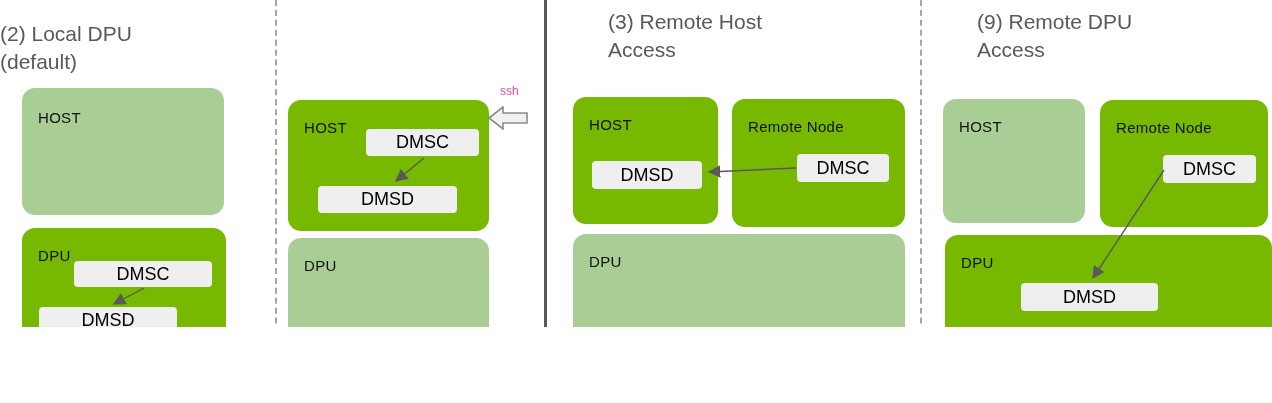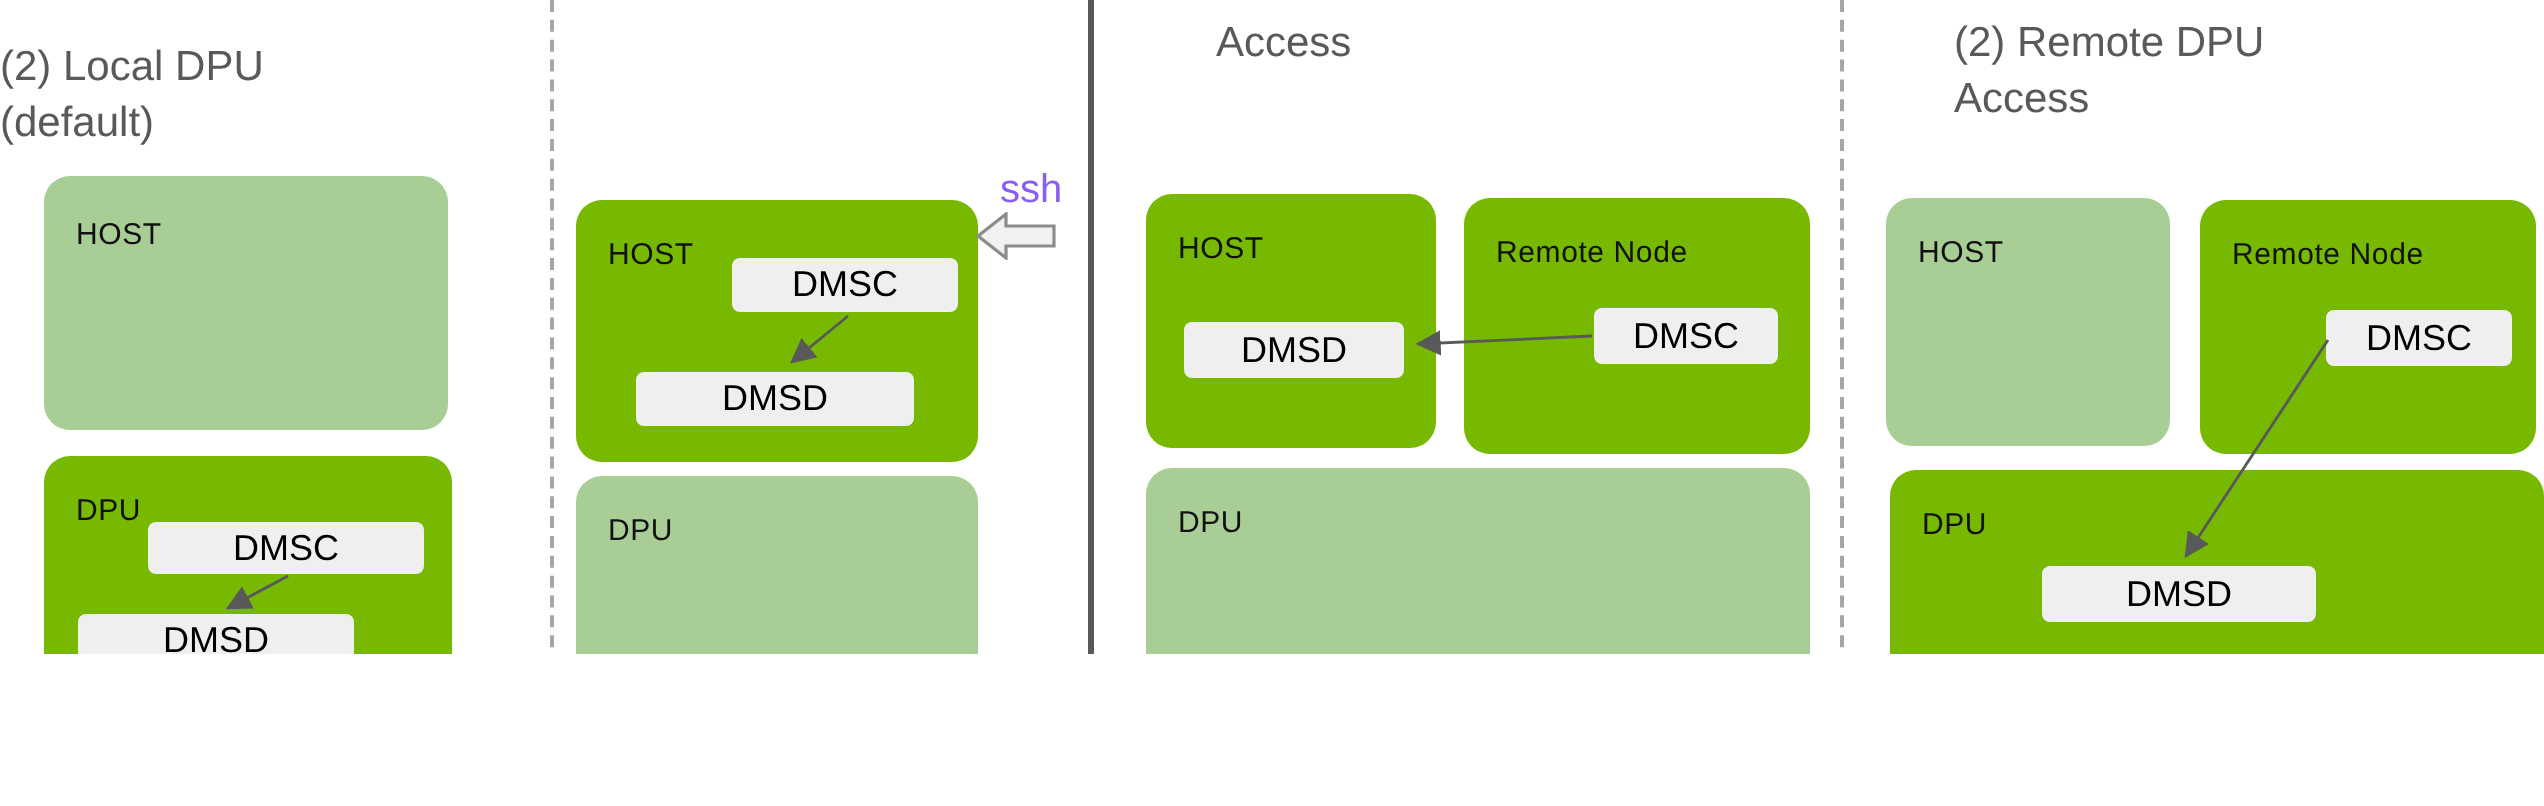--- a/index.html
+++ b/index.html
@@ -52,21 +52,21 @@
     border-radius:4px;
     display:flex;align-items:center;justify-content:center;
     font-size:18px;color:#000;
   }
   .overlay{
     position:absolute;left:0;top:0;width:1272px;height:403px;
     pointer-events:none;
   }
   .ssh-label{
     position:absolute;
-    font-size:20px;color:#8b5cf6;
+    font-size:12px;color:#ec4899;
   }
   .ssh-arrow{position:absolute;}
 </style>
 </head>
 <body>
 
 <div class="canvas">
 
   <div class="divider-dashed" style="left:275px"></div>
   <div class="divider-solid" style="left:544px"></div>
@@ -104,40 +104,41 @@
   </div>
   <div class="bigbox light" style="left:288px;top:238px;width:201px;height:129px">
     <span class="boxlabel">DPU</span>
   </div>
   <span class="ssh-label" style="left:500px;top:84px">ssh</span>
   <svg class="ssh-arrow" style="left:488px;top:106px" width="40" height="24" viewBox="0 0 40 24">
     <polygon points="1,12 15,1 15,7 39,7 39,17 15,17 15,23" fill="var(--ssh-arrow-fill)" stroke="var(--ssh-arrow-stroke)" stroke-width="1.6"></polygon>
   </svg>
 
   <div class="panel-title" style="left:608px;top:8px">
+    <span>(3) Remote Host</span>
     <span>Access</span>
   </div>
   <div class="bigbox bright" style="left:573px;top:97px;width:145px;height:127px">
     <span class="boxlabel">HOST</span>
     <div class="chip" style="left:19px;top:64px;width:110px;height:28px">
       <span>DMSD</span>
     </div>
   </div>
   <div class="bigbox bright" style="left:732px;top:99px;width:173px;height:128px">
     <span class="boxlabel">Remote Node</span>
     <div class="chip" style="left:65px;top:55px;width:92px;height:28px">
       <span>DMSC</span>
     </div>
   </div>
   <div class="bigbox light" style="left:573px;top:234px;width:332px;height:128px">
     <span class="boxlabel">DPU</span>
   </div>
 
   <div class="panel-title" style="left:977px;top:8px">
-    <span>(2) Remote DPU</span>
+    <span>(9) Remote DPU</span>
     <span>Access</span>
   </div>
   <div class="bigbox light" style="left:943px;top:99px;width:142px;height:124px">
     <span class="boxlabel">HOST</span>
   </div>
   <div class="bigbox bright" style="left:1100px;top:100px;width:168px;height:127px">
     <span class="boxlabel">Remote Node</span>
     <div class="chip" style="left:63px;top:55px;width:93px;height:28px">
       <span>DMSC</span>
     </div>

